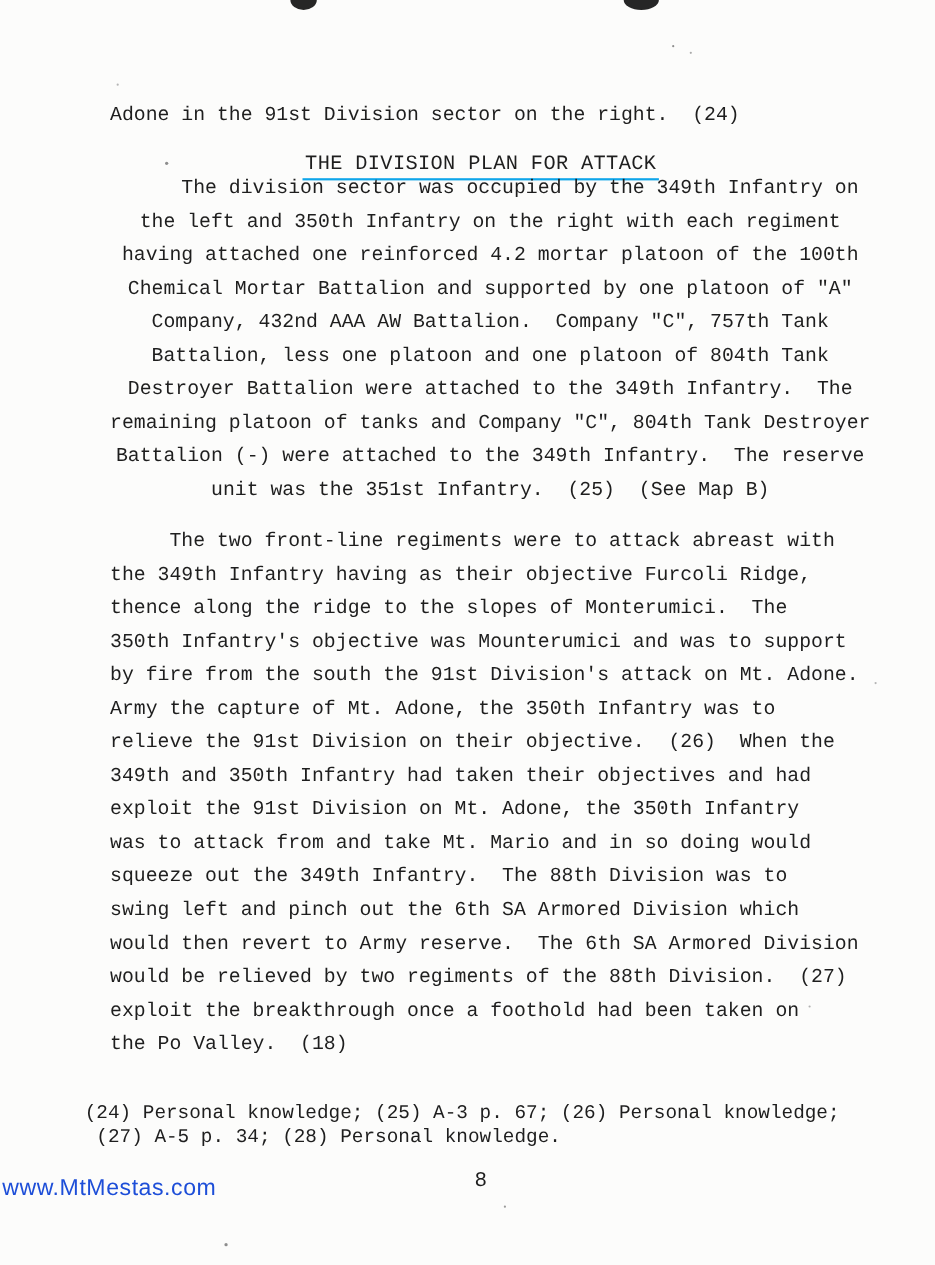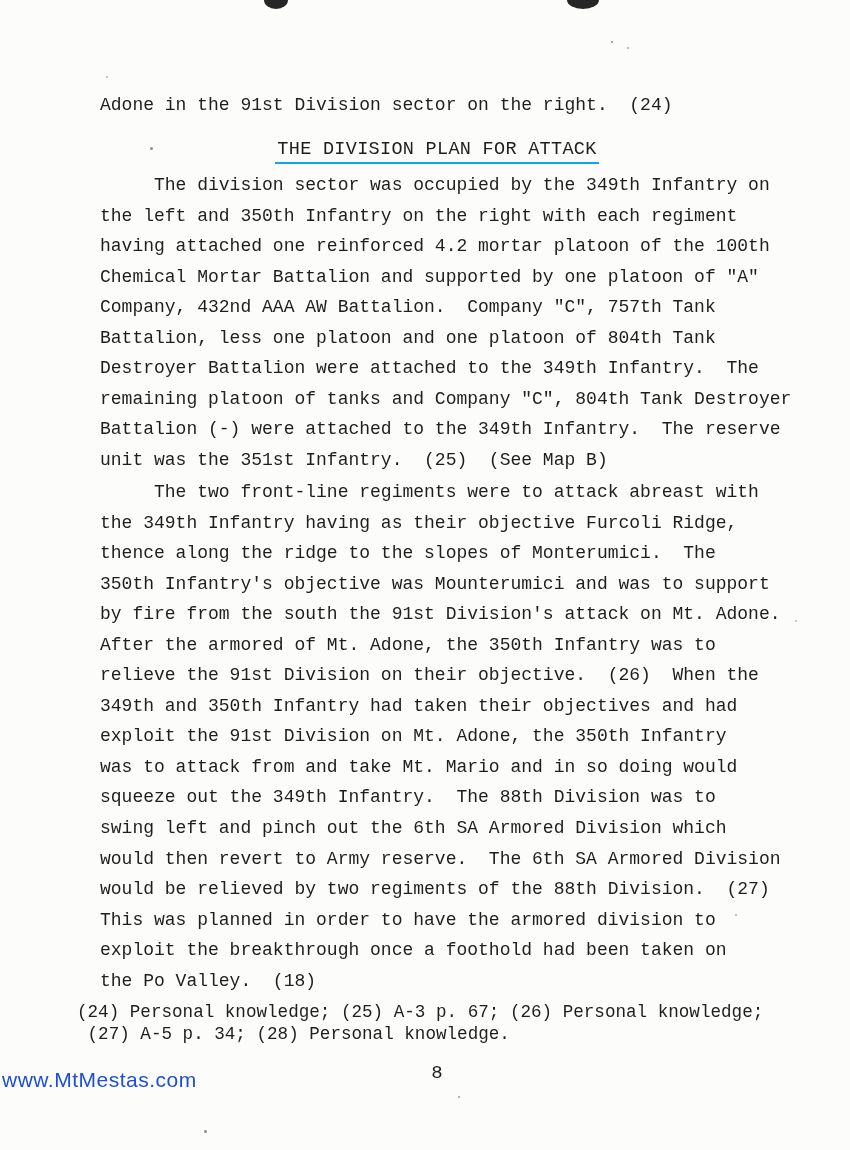--- a/index.html
+++ b/index.html
@@ -55,21 +55,21 @@
     border-bottom: 2px solid #0ea5e9;
     padding: 0 2px 2px 2px;
     white-space: pre;
   }
 
   .para {
     position: absolute;
     left: 100px;
   }
   .para .line { line-height: 30.55px; }
-  .para-1 { top: 170px; }
+  .para-1 { top: 156px; text-align: center; }
   .para-2 { top: 477px; }
 
   .footnotes {
     position: absolute;
     left: 77px;
     top: 1002px;
   }
   .footnotes .line {
     line-height: 21.5px;
     font-size: 17.6px;
@@ -136,30 +136,29 @@
     <div class="line">Battalion (-) were attached to the 349th Infantry.  The reserve</div>
     <div class="line">unit was the 351st Infantry.  (25)  (See Map B)</div>
   </div>
 
   <div class="para para-2">
     <div class="line">     The two front-line regiments were to attack abreast with</div>
     <div class="line">the 349th Infantry having as their objective Furcoli Ridge,</div>
     <div class="line">thence along the ridge to the slopes of Monterumici.  The</div>
     <div class="line">350th Infantry's objective was Mounterumici and was to support</div>
     <div class="line">by fire from the south the 91st Division's attack on Mt. Adone.</div>
-    <div class="line">After the armored of Mt. Adone, the 350th Infantry was to</div>
+    <div class="line">Army the capture of Mt. Adone, the 350th Infantry was to</div>
     <div class="line">relieve the 91st Division on their objective.  (26)  When the</div>
     <div class="line">349th and 350th Infantry had taken their objectives and had</div>
     <div class="line">exploit the 91st Division on Mt. Adone, the 350th Infantry</div>
     <div class="line">was to attack from and take Mt. Mario and in so doing would</div>
     <div class="line">squeeze out the 349th Infantry.  The 88th Division was to</div>
     <div class="line">swing left and pinch out the 6th SA Armored Division which</div>
     <div class="line">would then revert to Army reserve.  The 6th SA Armored Division</div>
     <div class="line">would be relieved by two regiments of the 88th Division.  (27)</div>
-    <div class="line">This was planned in order to have the armored division to</div>
     <div class="line">exploit the breakthrough once a foothold had been taken on</div>
     <div class="line">the Po Valley.  (18)</div>
   </div>
 
   <div class="footnotes">
     <div class="line">(24) Personal knowledge; (25) A-3 p. 67; (26) Personal knowledge;</div>
     <div class="line"> (27) A-5 p. 34; (28) Personal knowledge.</div>
   </div>
 
   <div class="page-number">8</div>

